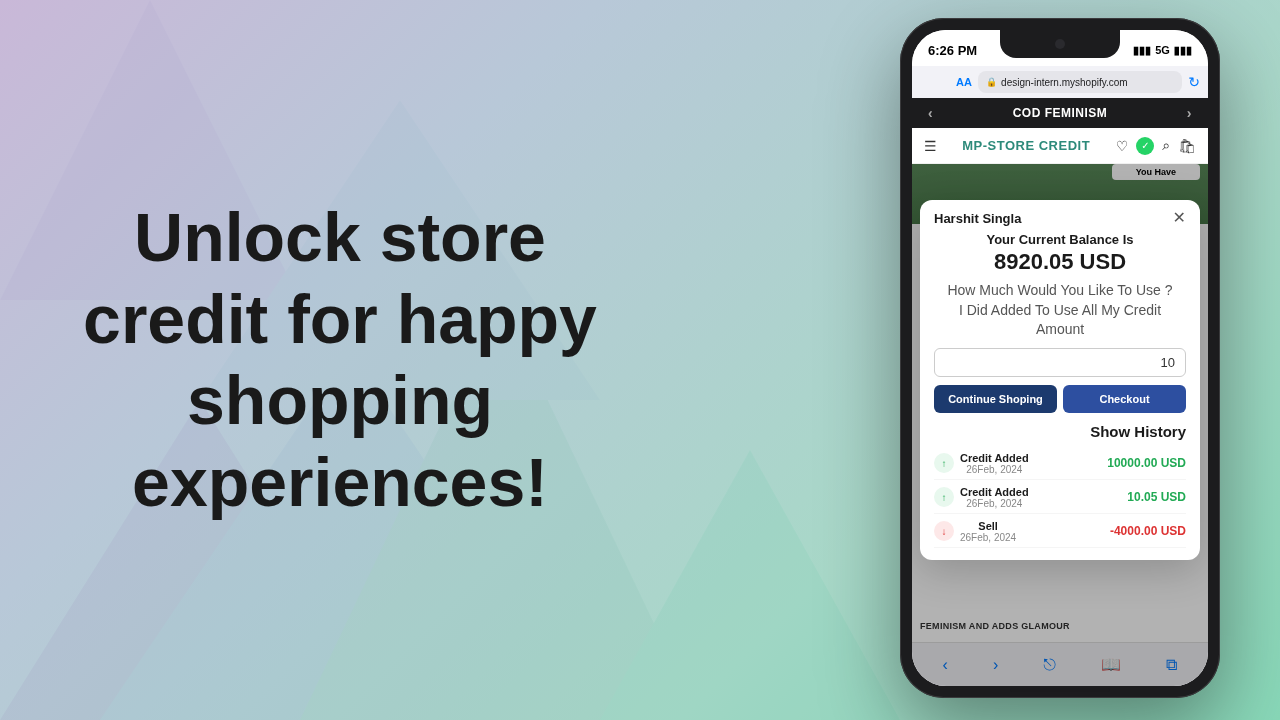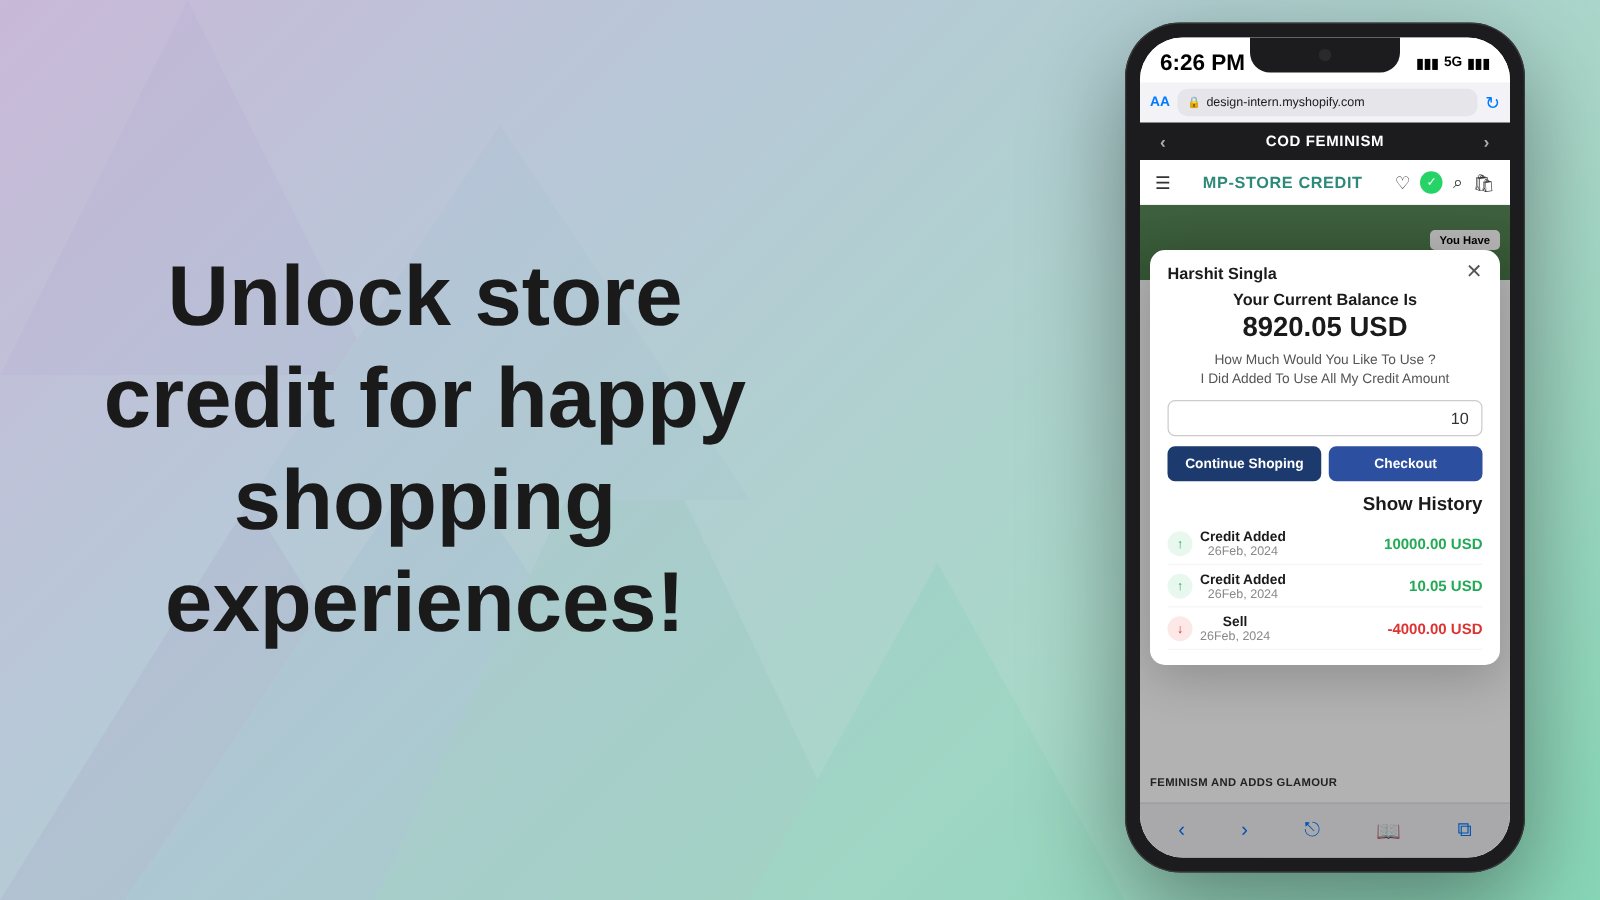--- a/index.html
+++ b/index.html
@@ -95,21 +95,21 @@
       padding: 8px 16px 4px;
       display: flex;
       justify-content: space-between;
       align-items: center;
       font-size: 12px;
       font-weight: 600;
       color: #000;
       height: 36px;
     }
 
-    .status-time { font-weight: 700; font-size: 18px; }
+    .status-time { font-weight: 700; font-size: 13px; }
 
     .status-icons {
       display: flex;
       align-items: center;
       gap: 4px;
       font-size: 11px;
     }
 
     
     .browser-bar {
@@ -118,20 +118,21 @@
       display: flex;
       align-items: center;
       gap: 6px;
       height: 32px;
     }
 
     .browser-aa {
       font-size: 11px;
       font-weight: 600;
       color: #007aff;
+      margin-left: 36px;
     }
 
     .browser-url-box {
       flex: 1;
       background: #e5e5ea;
       border-radius: 8px;
       padding: 3px 8px;
       display: flex;
       align-items: center;
       gap: 4px;
@@ -211,23 +212,23 @@
     .product-area {
       height: 60px;
       background: linear-gradient(to bottom, #5a8a5a, #4a7a4a);
       position: relative;
       overflow: hidden;
     }
 
     .you-have-badge {
       position: absolute;
       right: 8px;
-      top: 20px;
+      top: 0;
       background: white;
-      padding: 3px 8px;
+      padding: 3px 24px;
       border-radius: 4px;
       font-size: 9px;
       font-weight: 600;
     }
 
     
     .modal-overlay {
       position: absolute;
       top: 134px;
       left: 0;
@@ -286,21 +287,21 @@
     }
 
     .balance-amount {
       font-size: 22px;
       font-weight: 800;
       color: #1a1a1a;
       margin-bottom: 6px;
     }
 
     .balance-question {
-      font-size: 11px;
+      font-size: 14px;
       color: #555;
       line-height: 1.4;
       margin-bottom: 8px;
     }
 
     .amount-input {
       width: 100%;
       border: 1.5px solid #ccc;
       border-radius: 6px;
       padding: 6px 10px;

